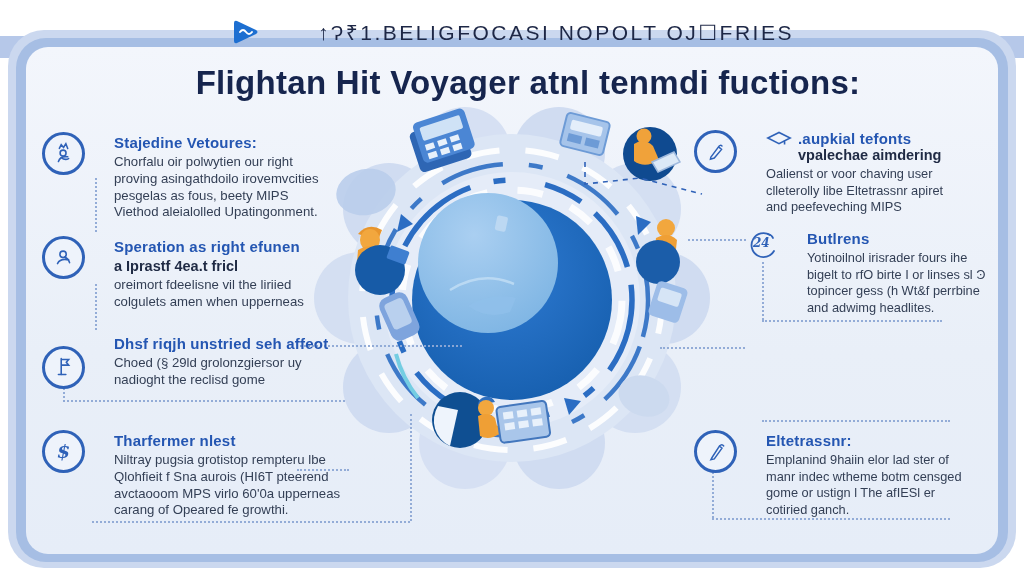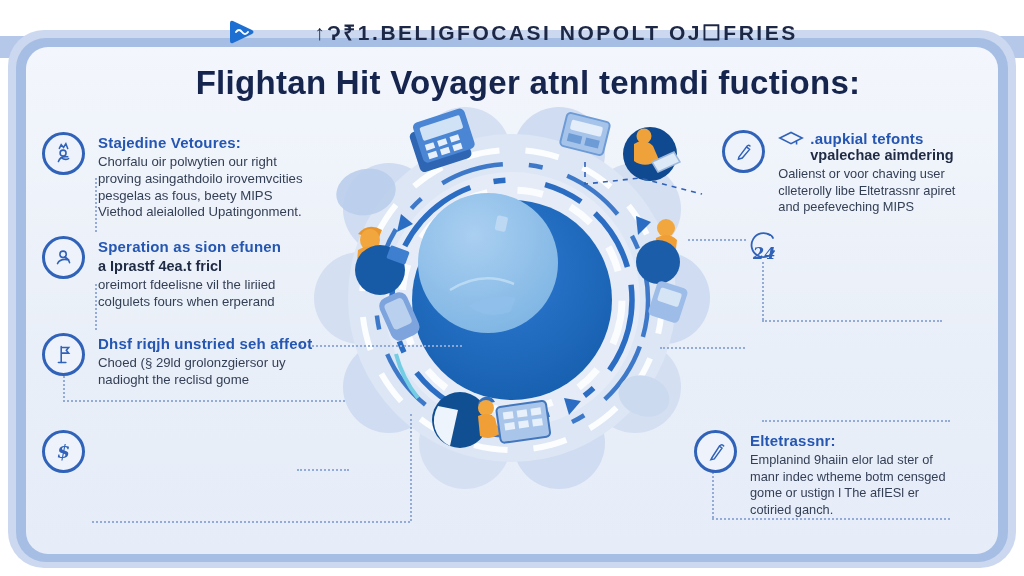--- a/index.html
+++ b/index.html
@@ -6,38 +6,38 @@
   body{font-family:"Liberation Sans",sans-serif;background:#ffffff;}
   .stage{position:relative;width:1024px;height:576px;overflow:hidden;background:#ffffff;}
 
   .band{position:absolute;left:0;top:36px;width:100%;height:22px;background:#b6c8e9;}
   .panel-halo{position:absolute;left:8px;right:8px;top:30px;bottom:8px;border-radius:36px;background:#cbd8ef;}
   .panel-border{position:absolute;left:16px;right:16px;top:38px;bottom:14px;border-radius:30px;background:#a6bee4;}
   .panel{position:absolute;left:26px;right:26px;top:47px;bottom:22px;border-radius:22px;
          background:linear-gradient(180deg,#f3f6fc 0%,#e9eff8 60%,#e6edf8 100%);}
 
   .topbar{position:absolute;left:0;top:18px;width:100%;display:flex;justify-content:center;align-items:center;gap:10px;}
-  .topbar-text{font-size:21px;font-weight:700;letter-spacing:2.5px;color:#1d2746;margin-left:48px;}
+  .topbar-text{font-size:21px;font-weight:400;letter-spacing:2.5px;color:#1d2746;margin-left:48px;}
   .play-badge{width:30px;height:26px;}
 
   .main-title{position:absolute;left:0;top:64px;width:100%;text-align:center;
               font-size:33px;font-weight:800;color:#16254e;letter-spacing:.3px;padding-left:16px;}
 
-  .item{position:absolute;display:flex;gap:13px;align-items:flex-start;}
+  .item{position:absolute;display:flex;gap:29px;align-items:flex-start;}
   .icon-circle{width:37px;height:37px;border:3px solid #2f62b8;border-radius:50%;background:#eef3fb;
                display:flex;align-items:center;justify-content:center;flex:none;color:#2f62b8;}
   .icon-circle .glyph{font-family:"DejaVu Serif",serif;font-style:italic;font-weight:700;font-size:19px;line-height:1;}
   .item-title{color:#2456b2;font-weight:700;font-size:15px;margin:2px 0 3px 0;letter-spacing:.2px;}
   .item-sub{color:#1f2a44;font-weight:700;font-size:14.5px;margin:0 12px 3px 0;}
   .item-body{color:#333f55;font-size:13.2px;line-height:1.27;white-space:pre-line;}
   .right .item-body{font-size:12.8px;line-height:1.3;}
   .title-row{display:flex;align-items:flex-start;gap:6px;}
   .doodle-circle{width:34px;height:34px;position:relative;flex:none;color:#2f62b8;}
-  .doodle-circle .glyph{position:absolute;left:9px;top:16px;font-family:"DejaVu Serif",serif;
-                        font-style:italic;font-size:16px;font-weight:700;}
+  .doodle-circle .glyph{position:absolute;left:9px;top:8px;font-family:"DejaVu Serif",serif;
+                        font-style:italic;font-size:12px;font-weight:700;}
 
   .conn{position:absolute;opacity:.95;}
   .conn.h{border-top:2px dotted #8fa9d6;height:0;}
   .conn.v{border-left:2px dotted #8fa9d6;width:0;}
 
   .center-svg{position:absolute;left:300px;top:98px;}
 </style>
 </head>
 <body>
 
@@ -209,48 +209,55 @@
   </div>
 
   <div class="item left" style="left:42px;top:236px;width:300px;">
     <div class="icon-circle">
       <svg width="26" height="26" viewBox="0 0 28 28" fill="none" stroke="#2f62b8" stroke-width="1.7" stroke-linecap="round">
         <circle cx="13" cy="10" r="3.4"></circle>
         <path d="M7 20 q3 -6 12 -4 M15 13 q4 2 5 6"></path>
       </svg>
     </div>
     <div class="item-text">
-      <div class="item-title">Speration as sion efunen</div>
+      <div class="item-title">Speration as right efunen</div>
       <div class="item-sub">a Iprastf 4ea.t fricl</div>
       <div class="item-body">oreimort fdeelisne vil the liriied
-colgulets fours when erperand</div>
-    </div>
-  </div>
-
-  <div class="item left" style="left:42px;top:333px;width:300px;">
+colgulets amen when upperneas</div>
+    </div>
+  </div>
+
+  <div class="item left" style="left:42px;top:333px;width:300px;align-items:flex-end;">
     <div class="icon-circle">
       <svg width="26" height="26" viewBox="0 0 28 28" fill="none" stroke="#2f62b8" stroke-width="1.7" stroke-linecap="round">
         <path d="M11 5 v17 M11 6 h8 l-2.5 3 2.5 3 h-8"></path>
         <path d="M8 22 h8"></path>
       </svg>
     </div>
     <div class="item-text">
       <div class="item-title">Dhsf riqjh unstried seh affeot</div>
       <div class="item-body">Choed (§ 29ld grolonzgiersor uy
 nadioght the reclisd gome</div>
     </div>
   </div>
 
   <div class="item left" style="left:42px;top:430px;width:310px;">
     <div class="icon-circle">
       <span class="glyph">$</span>
     </div>
-  </div>
-
-  <div class="item right" style="left:694px;top:130px;width:300px;justify-content:center;">
+    <div class="item-text">
+      <div class="item-title">Tharfermer nlest</div>
+      <div class="item-body">Niltray pugsia grotistop rempteru lbe
+Qlohfieit f Sna aurois (HI6T pteerend
+avctaooom MPS virlo 60'0a upperneas
+carang of Opeared fe growthi.</div>
+    </div>
+  </div>
+
+  <div class="item right" style="left:694px;top:130px;width:300px;">
     <div class="icon-circle">
       <svg width="24" height="24" viewBox="0 0 28 28" fill="none" stroke="#2f62b8" stroke-width="1.7" stroke-linecap="round">
         <path d="M8 20 L17 8 l3.5 3 L12 21 l-4.5 1.5 z M17 8 q2 -3 4 -1"></path>
       </svg>
     </div>
     <div class="item-text">
       <div class="title-row">
         <svg width="26" height="18" viewBox="0 0 28 18" fill="none" stroke="#2f62b8" stroke-width="1.7">
           <path d="M2 8 L14 2 L26 8 L14 14 Z M20 10 v5"></path>
         </svg>
@@ -266,20 +273,27 @@
   </div>
 
   <div class="item right" style="left:744px;top:228px;width:260px;">
     <div class="doodle-circle">
       <svg width="34" height="34" viewBox="0 0 34 34" fill="none" stroke="#2f62b8" stroke-width="1.8" stroke-linecap="round">
         <path d="M26 7 a12 12 0 1 0 4 16"></path>
         <path d="M24 6 q4 1 5 4"></path>
       </svg>
       <span class="glyph">24</span>
     </div>
+    <div class="item-text">
+      <div class="item-title">Butlrens</div>
+      <div class="item-body">Yotinoilnol irisrader fours ihe
+bigelt to rfO birte I or linses sl Ͽ
+topincer gess (h Wt&amp;f perrbine
+and adwimg headlites.</div>
+    </div>
   </div>
 
 
   <div class="item right" style="left:694px;top:430px;width:300px;">
     <div class="icon-circle">
       <svg width="24" height="24" viewBox="0 0 28 28" fill="none" stroke="#2f62b8" stroke-width="1.7" stroke-linecap="round">
         <path d="M9 21 L18 7 l3 2.5 L12 22 l-4 1 z M18 7 q3 -3 5 0"></path>
       </svg>
     </div>
     <div class="item-text">

